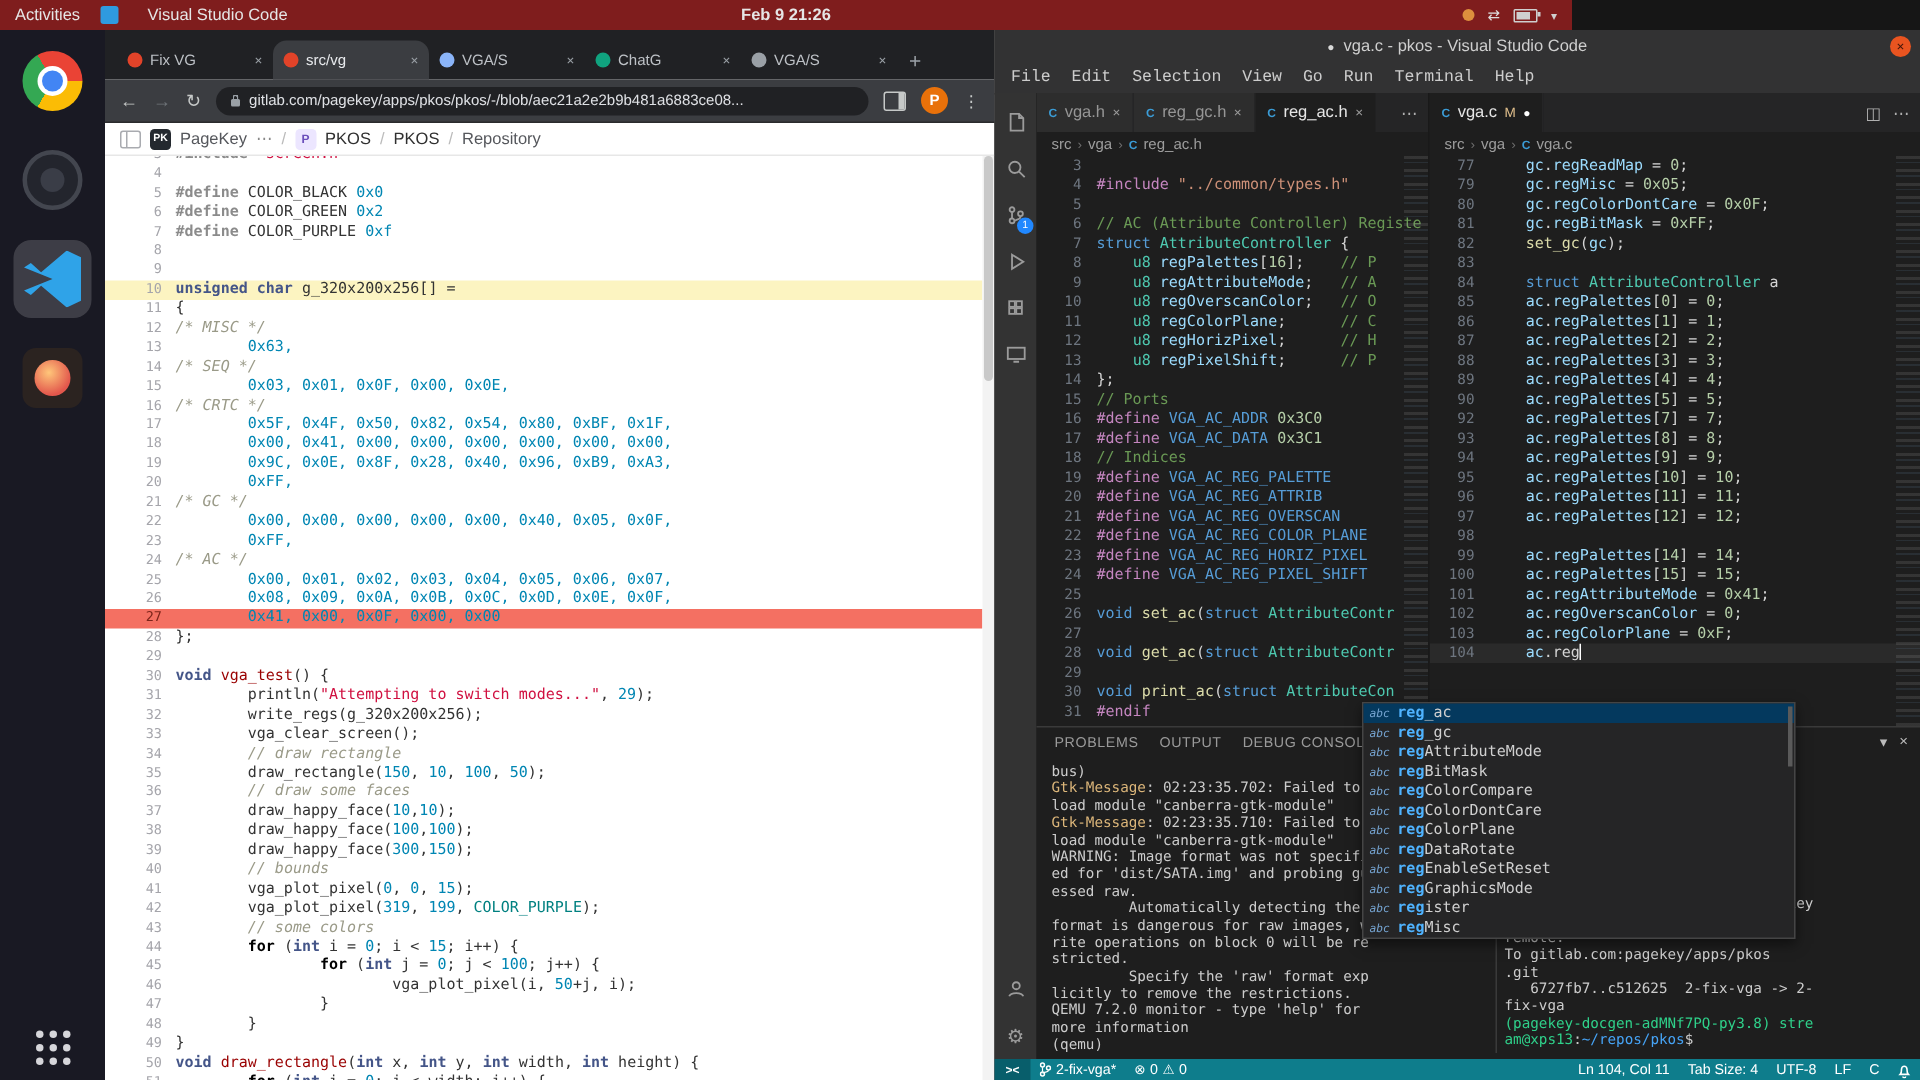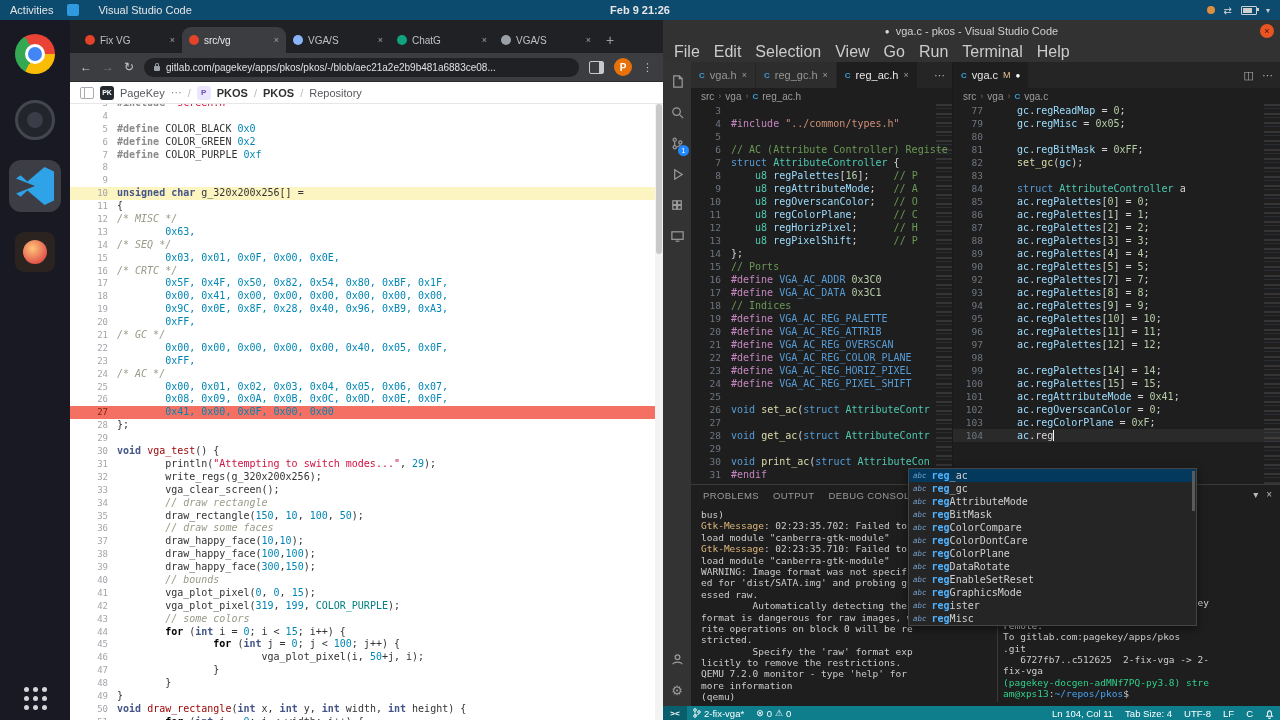--- a/index.html
+++ b/index.html
@@ -1,20 +1,20 @@
 <!DOCTYPE html>
 <html><head>
 <meta charset="utf-8">
 <style>
   html,body{margin:0;padding:0;background:#000;}
   #screen{position:relative;width:1280px;height:720px;overflow:hidden;background:#161616;
           font-family:"Liberation Sans",sans-serif;-webkit-font-smoothing:antialiased;}
 
   
-  .topbar{position:absolute;left:0;top:0;width:1280px;height:20px;background:#0c4a6e;color:#e6e6e6;
+  .topbar{position:absolute;left:0;top:0;width:1048px;height:20px;background:#7f1d1d;color:#e6e6e6;
           font-size:11px;display:flex;align-items:center;padding:0 10px;box-sizing:border-box;}
   .tb-left{display:flex;align-items:center;gap:14px;}
   .tb-appico{width:12px;height:12px;border-radius:2px;background:#2f9ae0;display:inline-block;}
   .tb-clock{position:absolute;left:50%;transform:translateX(-50%);font-weight:bold;}
   .tb-right{margin-left:auto;display:flex;align-items:center;gap:9px;}
   .rec-dot{width:8px;height:8px;border-radius:50%;background:#dd8f3d;}
   .net-glyph{font-size:10px;color:#ddd;}
   .battery{width:14px;height:7px;border:1px solid #cfcfcf;border-radius:1px;position:relative;}
   .battery::after{content:"";position:absolute;right:-3px;top:1px;width:2px;height:3px;background:#cfcfcf;}
   .battery::before{content:"";position:absolute;left:1px;top:1px;bottom:1px;width:9px;background:#cfcfcf;}
@@ -66,21 +66,21 @@
   .glbar{height:22px;background:#fff;border-bottom:1px solid #e7e7e7;display:flex;align-items:center;
          gap:6px;padding:0 10px;box-sizing:border-box;font-size:11px;color:#55575c;}
   .gl-toggle{width:12px;height:10px;border:1px solid #a9abb0;border-radius:2px;position:relative;}
   .gl-toggle::after{content:"";position:absolute;left:3px;top:0;bottom:0;width:1px;background:#a9abb0;}
   .pk-logo{width:14px;height:14px;border-radius:3px;background:#24292f;color:#fff;font-size:7px;font-weight:bold;
            display:flex;align-items:center;justify-content:center;}
   .gl-ellipsis{color:#888;}
   .gl-sep{color:#bbb;}
   .proj-avatar{width:14px;height:14px;border-radius:3px;background:#ece6ff;color:#6b4fbb;font-size:8px;font-weight:bold;
            display:flex;align-items:center;justify-content:center;}
-  .gl-strong{font-weight:bold;color:#303030;}
+  .gl-strong{font-weight:normal;color:#303030;}
   .codearea{position:absolute;left:0;right:8px;top:84px;bottom:0;overflow:hidden;
             font-family:"DejaVu Sans Mono",monospace;font-size:10px;}
   .bscroll{position:absolute;right:0;top:84px;bottom:0;width:8px;background:#f3f3f3;}
   .bscroll i{position:absolute;left:1px;right:1px;top:0;height:150px;background:#c9c9c9;border-radius:4px;display:block;}
 
   
   .crow{display:flex;align-items:stretch;}
   .crow .ln{flex:none;text-align:right;}
   .crow .ct{white-space:pre;flex:1;overflow:hidden;}
   .gl .crow{height:12.9px;line-height:12.9px;}
@@ -95,21 +95,21 @@
   .gl .tk-nf{color:#990000}.gl .tk-o{color:#008080}
 
   
   .vscode{position:absolute;left:663px;top:20px;width:617px;height:700px;background:#1e1e1e;overflow:hidden;color:#ccc;}
   .vtitle{height:22px;background:#323233;position:relative;display:flex;align-items:center;justify-content:center;
           gap:6px;font-size:11px;color:#cfcfcf;}
   .vdot-title{font-size:8px;color:#d8d8d8;}
   .wclose{position:absolute;right:6px;top:4px;width:14px;height:14px;border-radius:50%;background:#e95420;
           color:#40150a;font-size:9px;display:flex;align-items:center;justify-content:center;}
   .vmenus{height:20px;background:#323233;border-bottom:1px solid #2a2a2a;display:flex;align-items:center;padding-left:4px;}
-  .menu-item{padding:0 7px;font-size:16px;color:#cccccc;line-height:20px;}
+  .menu-item{padding:0 7px;font-size:11px;color:#cccccc;line-height:20px;font-family:Liberation Mono, monospace;}
   .activitybar{position:absolute;left:0;top:42px;width:28px;bottom:14px;background:#333333;display:flex;
                flex-direction:column;align-items:center;padding-top:4px;box-sizing:border-box;}
   .ab-item{width:28px;height:31px;display:flex;align-items:center;justify-content:center;color:#9b9b9b;position:relative;}
   .ab-item svg{stroke:currentColor;fill:none;stroke-width:1.3;}
   .ab-badge{position:absolute;right:2px;bottom:3px;width:11px;height:11px;border-radius:50%;background:#2188ff;
             color:#fff;font-size:7px;display:flex;align-items:center;justify-content:center;}
   .ab-bottom{margin-top:auto;}
   .gear{font-size:13px;color:#9b9b9b;}
 
   .egroup{position:absolute;top:42px;height:422px;background:#1e1e1e;overflow:hidden;}
@@ -724,20 +724,21 @@
           <div class="crow">
             <span class="ln">77</span>
             <span class="ct"><span class="tk-d">    </span><span class="tk-v">gc</span><span class="tk-d">.</span><span class="tk-v">regReadMap</span><span class="tk-d"> = </span><span class="tk-n">0</span><span class="tk-d">;</span></span>
           </div>
           <div class="crow">
             <span class="ln">79</span>
             <span class="ct"><span class="tk-d">    </span><span class="tk-v">gc</span><span class="tk-d">.</span><span class="tk-v">regMisc</span><span class="tk-d"> = </span><span class="tk-n">0x05</span><span class="tk-d">;</span></span>
           </div>
           <div class="crow">
             <span class="ln">80</span>
+            <span class="ct"><span class="tk-d">    </span><span class="tk-v">gc</span><span class="tk-d">.</span><span class="tk-v">regColorDontCare</span><span class="tk-d"> = </span><span class="tk-n">0x0F</span><span class="tk-d">;</span></span>
           </div>
           <div class="crow">
             <span class="ln">81</span>
             <span class="ct"><span class="tk-d">    </span><span class="tk-v">gc</span><span class="tk-d">.</span><span class="tk-v">regBitMask</span><span class="tk-d"> = </span><span class="tk-n">0xFF</span><span class="tk-d">;</span></span>
           </div>
           <div class="crow">
             <span class="ln">82</span>
             <span class="ct"><span class="tk-d">    </span><span class="tk-f">set_gc</span><span class="tk-d">(</span><span class="tk-v">gc</span><span class="tk-d">);</span></span>
           </div>
           <div class="crow">

